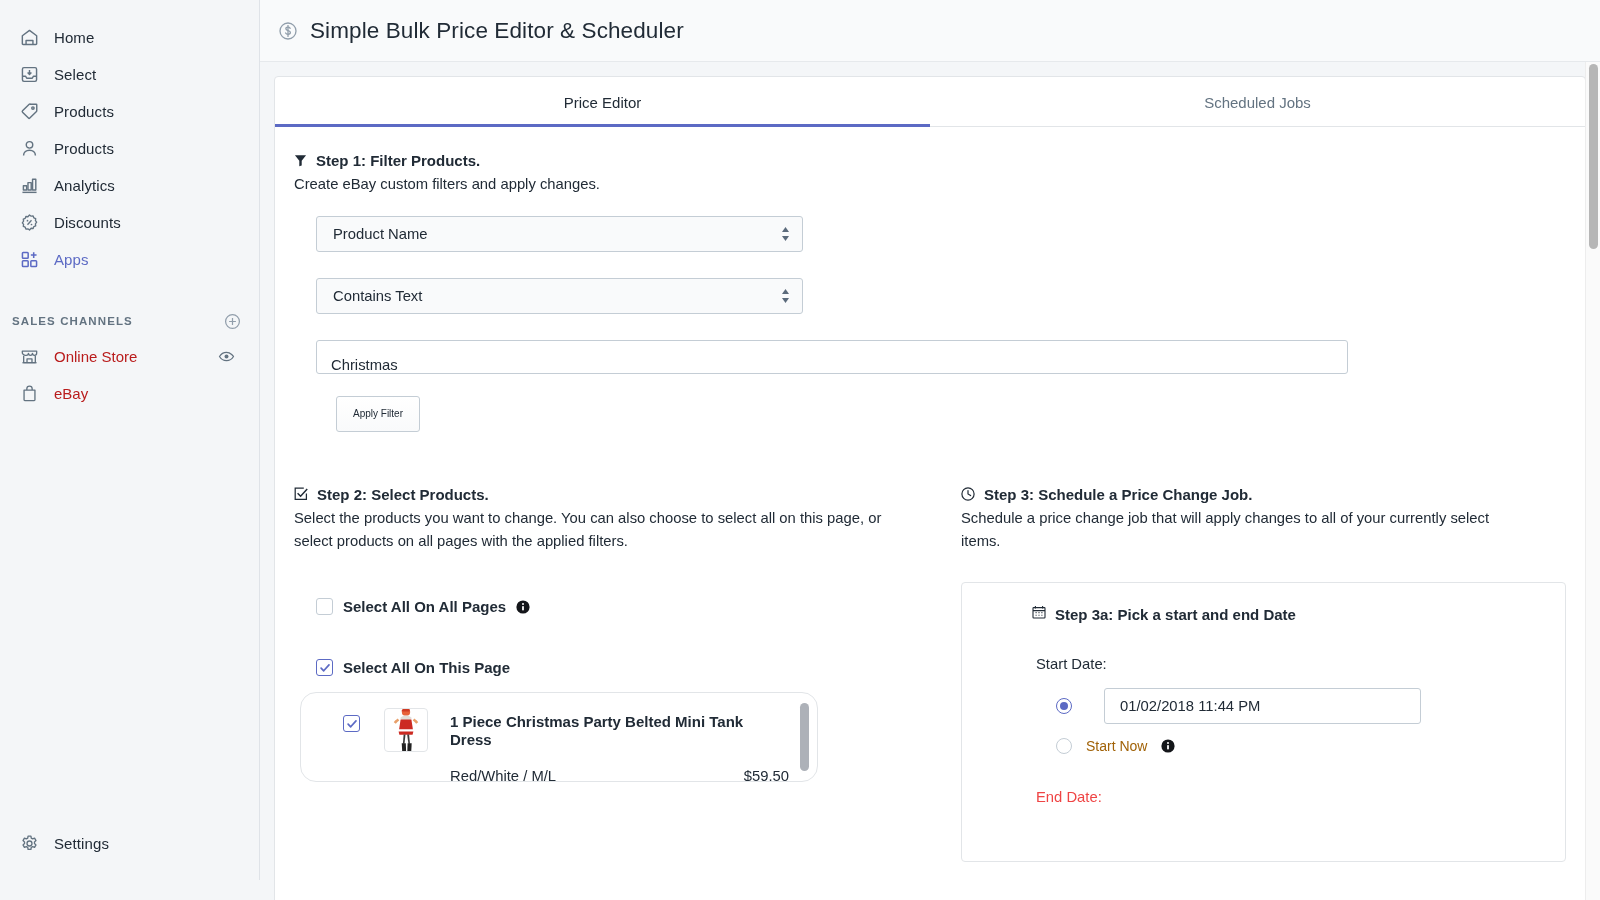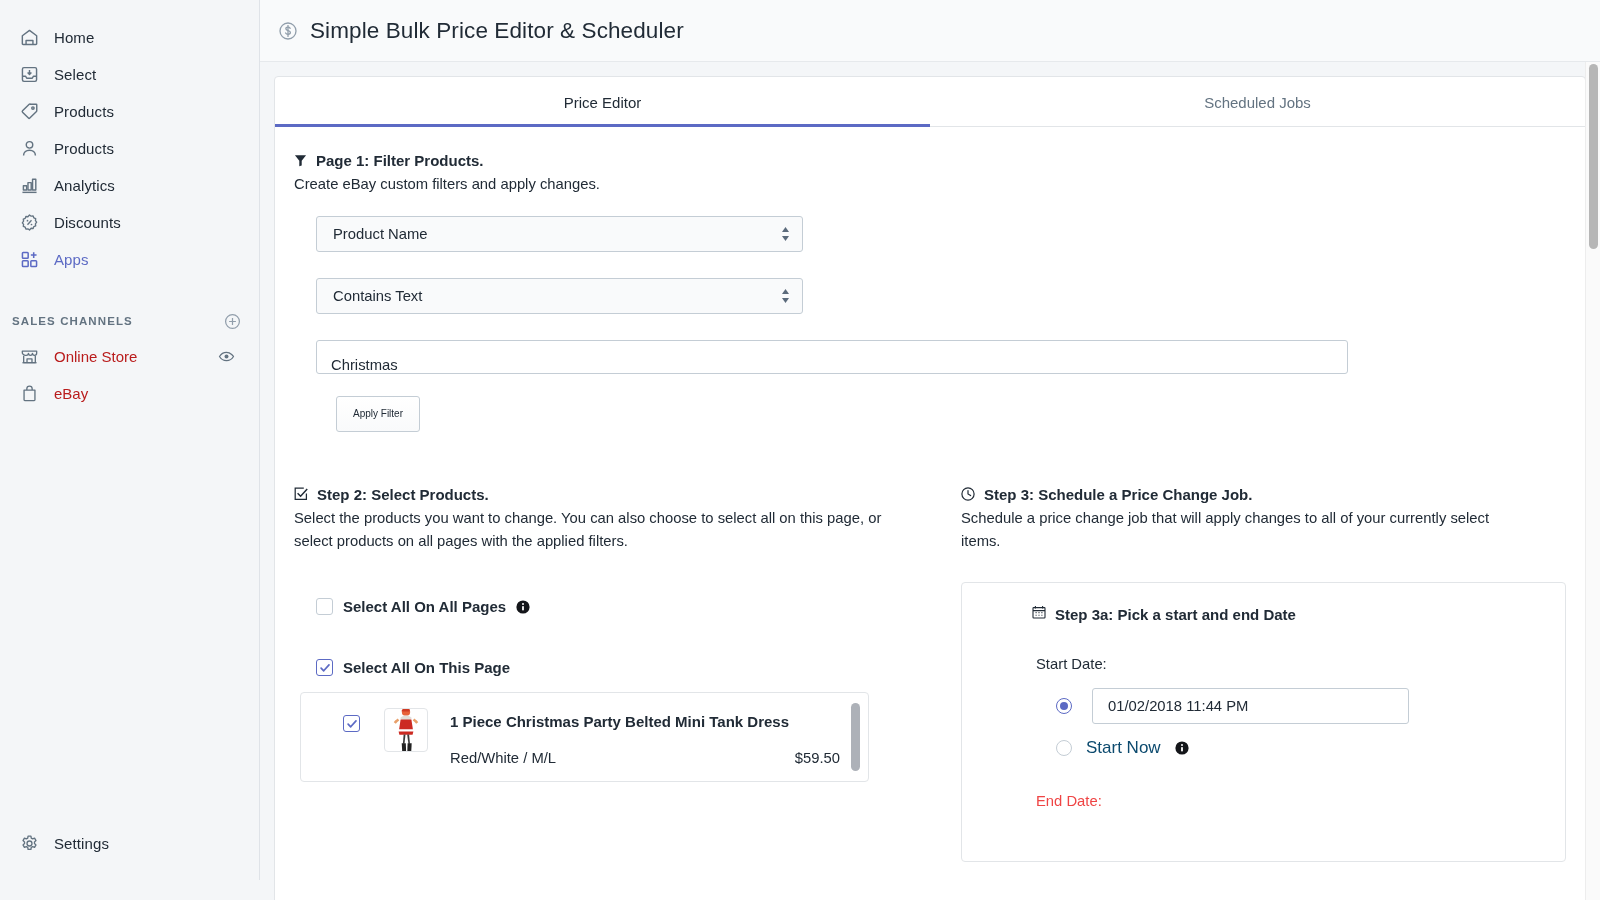--- a/index.html
+++ b/index.html
@@ -179,23 +179,23 @@
   .pager {
     display: flex; flex-direction: column; align-items: flex-end;
     padding-right: 10px;
   }
   .pager .ptext { font-size: 14.8px; color: #212b36; }
   .pager .parrows { display: flex; gap: 27px; margin-top: 8px; }
   .parrow { cursor: pointer; display:flex; }
 
   .prod-card {
     margin-top: 16px; margin-left: 6px;
-    width: 569px;
+    width: 518px;
     border: 1px solid #e2e5e8;
-    border-radius: 4px;
+    border-radius: 16px;
     background: #fff;
     height: 90px;
     display: flex; align-items: flex-start;
     padding: 20px 0 0 42px;
     position: relative;
     overflow: hidden;
   }
   .prod-thumb {
     width: 44px; height: 44px;
     border: 1px solid #e2e5e8; border-radius: 4px;
@@ -223,38 +223,38 @@
     margin-top: 28px;
     border: 1px solid #e2e5e8;
     border-radius: 4px;
     background: #fff;
     padding: 22px 26px 22px 26px;
     min-height: 280px;
   }
   .box3a .h { display:flex; align-items:center; gap:9px; padding-left:44px; }
   .box3a .h .ht { font-size: 15px; font-weight: bold; color:#212b36; }
   .lbl-date { font-size: 14.8px; color: #212b36; margin-top: 33px; padding-left: 48px; }
-  .radio-row { display:flex; align-items:center; gap: 20px; margin-top: 16px; padding-left: 68px; }
+  .radio-row { display:flex; align-items:center; gap: 32px; margin-top: 16px; padding-left: 68px; }
   .radio {
     width: 16px; height: 16px; border-radius: 50%;
     border: 1px solid #c4cdd5; background:#fff;
     display:inline-flex;align-items:center;justify-content:center;
     flex: 0 0 16px; cursor: pointer;
   }
   .radio.sel { border: 1px solid #5c6ac4; }
   .radio.sel::after {
     content:""; width: 8px; height: 8px; border-radius:50%; background:#5c6ac4;
   }
   .date-input {
     width: 317px; height: 36px;
     border: 1px solid #c4cdd5; border-radius: 3px; background:#fff;
     display:flex;align-items:center; padding: 0 15px;
     font-size: 14.8px; color:#212b36;
   }
-  .radio-row .rlbl { font-size: 17px; color:#0c4a6e; }
+  .radio-row .rlbl { font-size: 14px; color:#a16207; }
   .lbl-end { font-size: 14.8px; color: #ef4444; margin-top: 35px; padding-left: 48px; }
 
   
   .page-scroll {
     position: absolute; right: 0; top: 62px; width: 15px; bottom: 0;
     background: #fafafa; border-left: 1px solid #ededed;
   }
   .page-scroll .thumb {
     position: absolute; top: 2px; left: 3px;
     width: 9px; height: 185px;
@@ -424,21 +424,21 @@
         </div>
 
         <div class="body">
 
           <div class="step-head">
             <span class="sic">
               <svg width="13" height="13" viewBox="0 0 14 14">
                   <path d="M1 1.4h12L8.3 7.2v5.1L5.7 13.2V7.2z" fill="#212b36"></path>
                 </svg>
             </span>
-            <span class="stitle">Page 1: Filter Products.</span>
+            <span class="stitle">Step 1: Filter Products.</span>
           </div>
           <div class="step-desc">Create eBay custom filters and apply changes.</div>
 
           <div class="field-wrap">
             <div class="select-box">
               <span>Product Name</span>
               <span class="arrows">
                 <svg width="9" height="6" viewBox="0 0 9 6">
                     <path d="M4.5 0 8 5H1z" fill="#5b6a7b"></path>
                   </svg>

